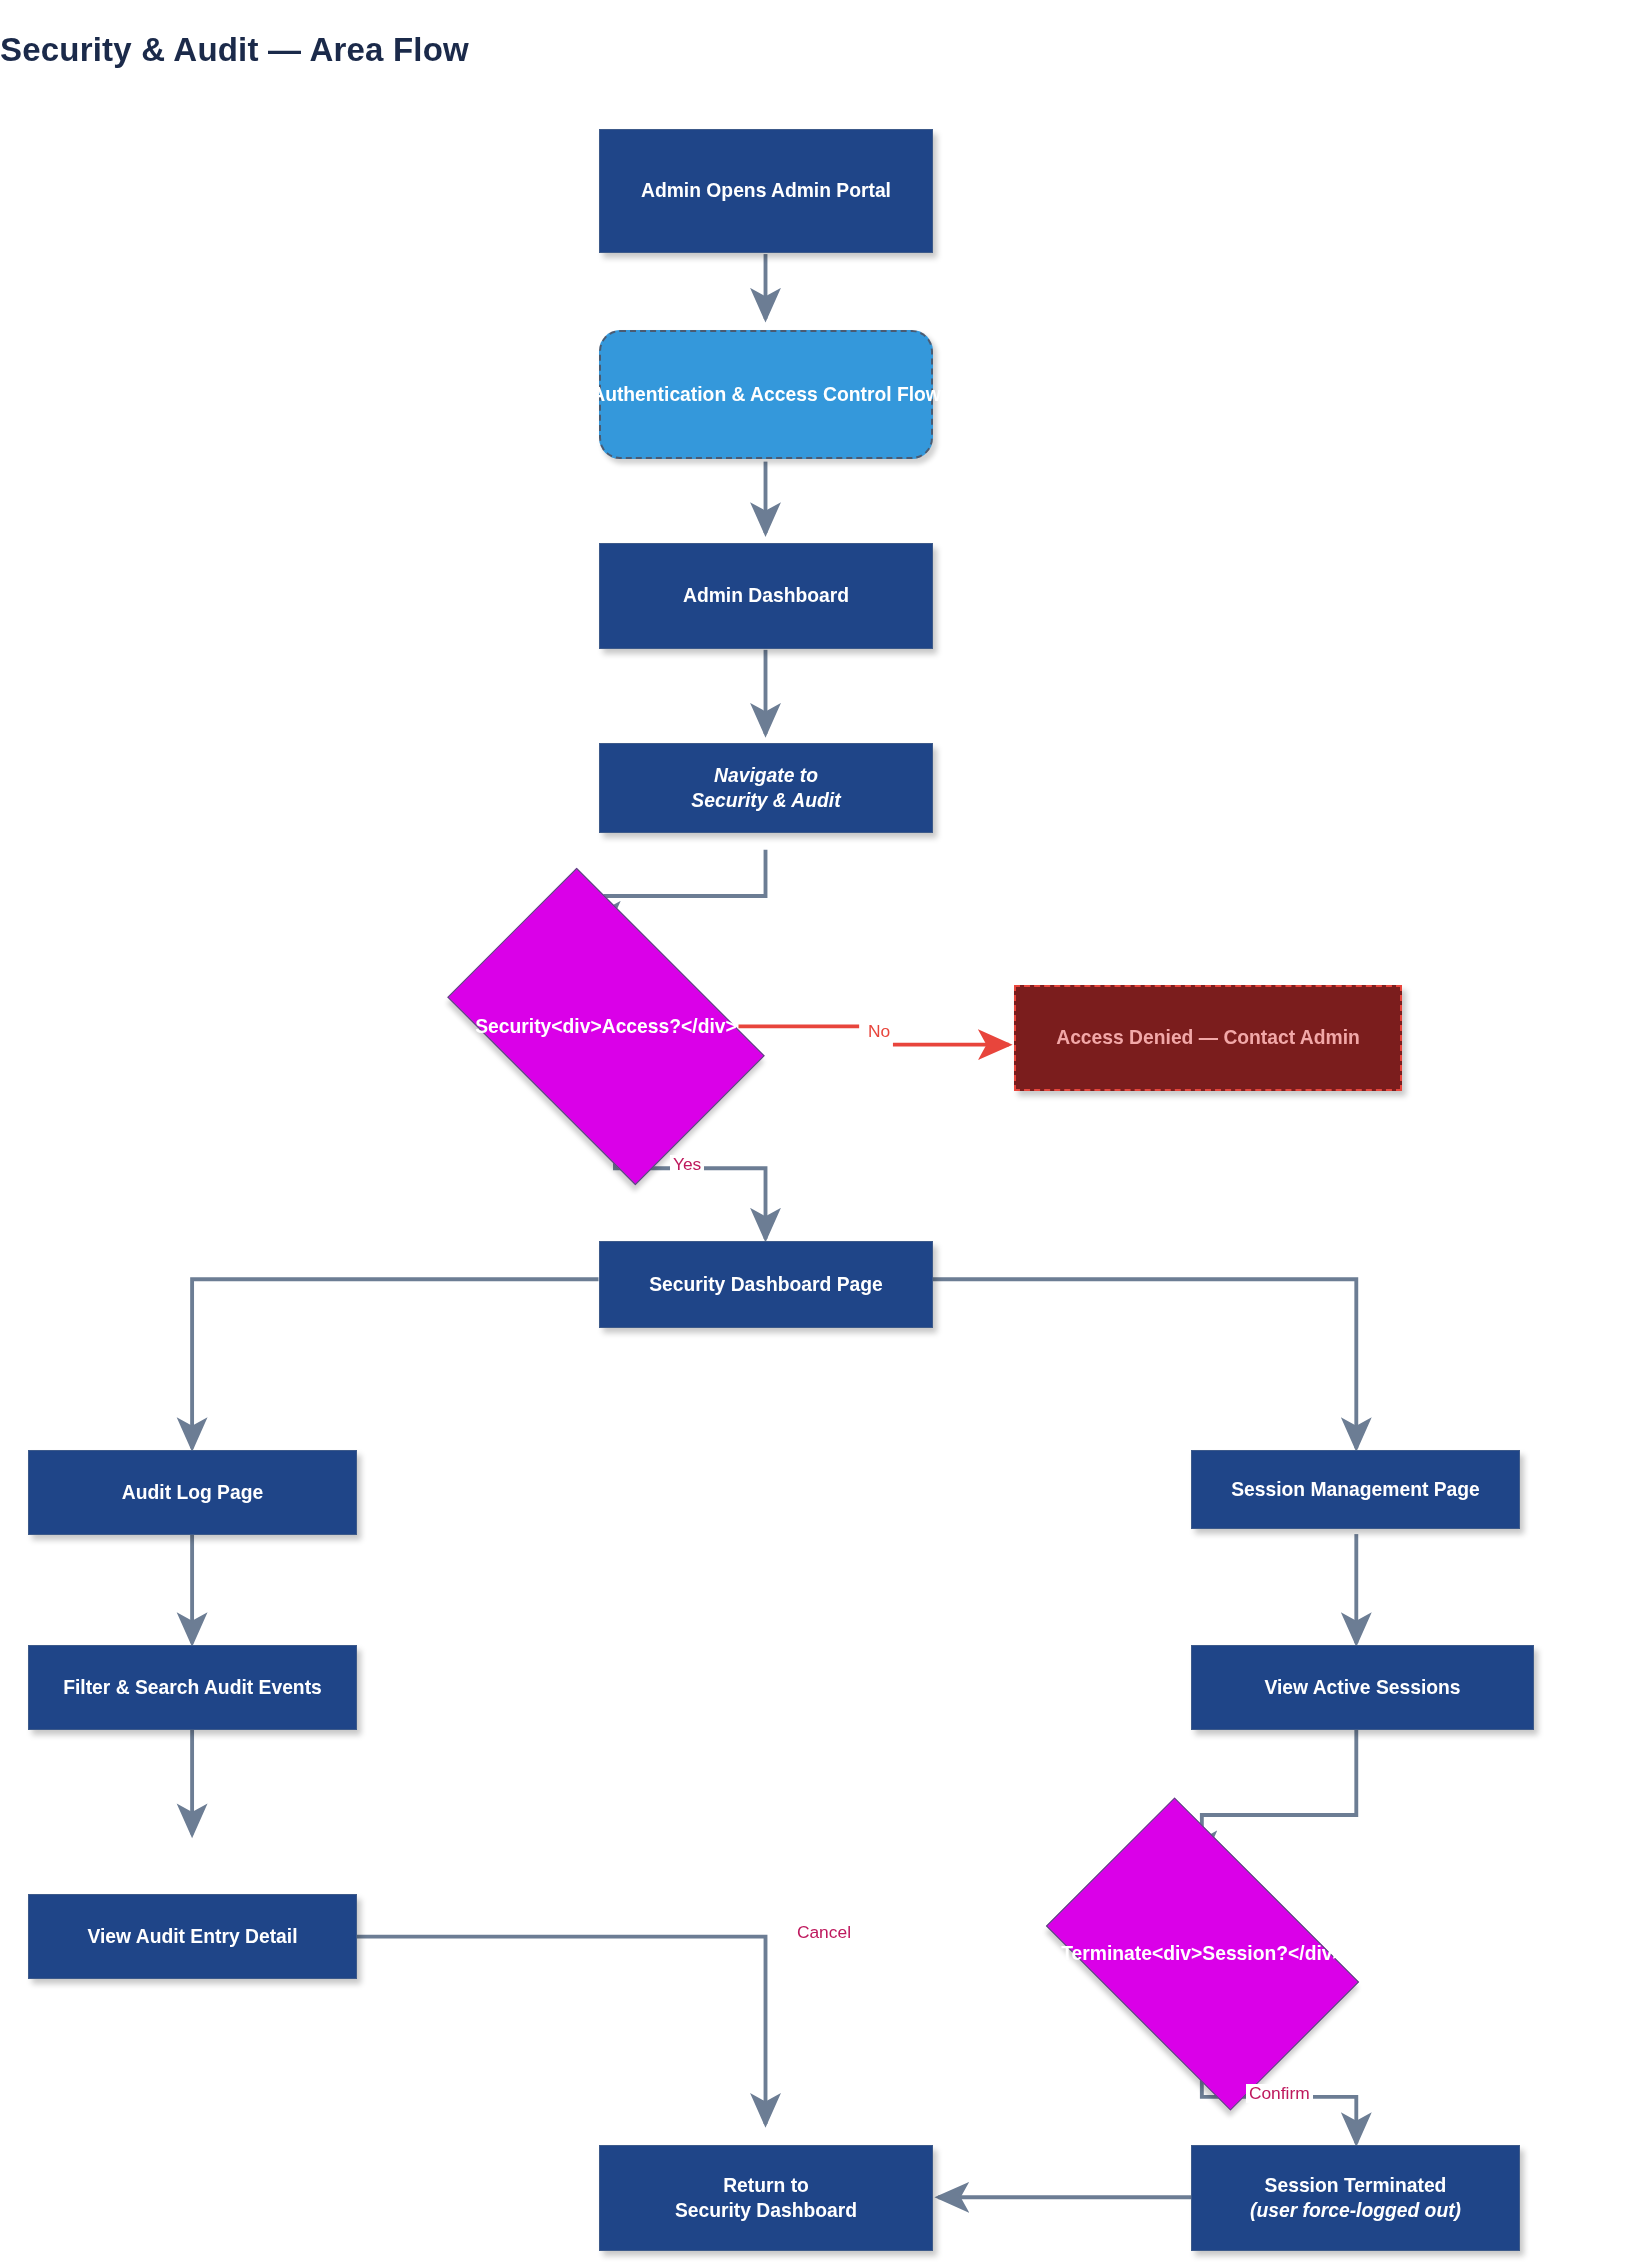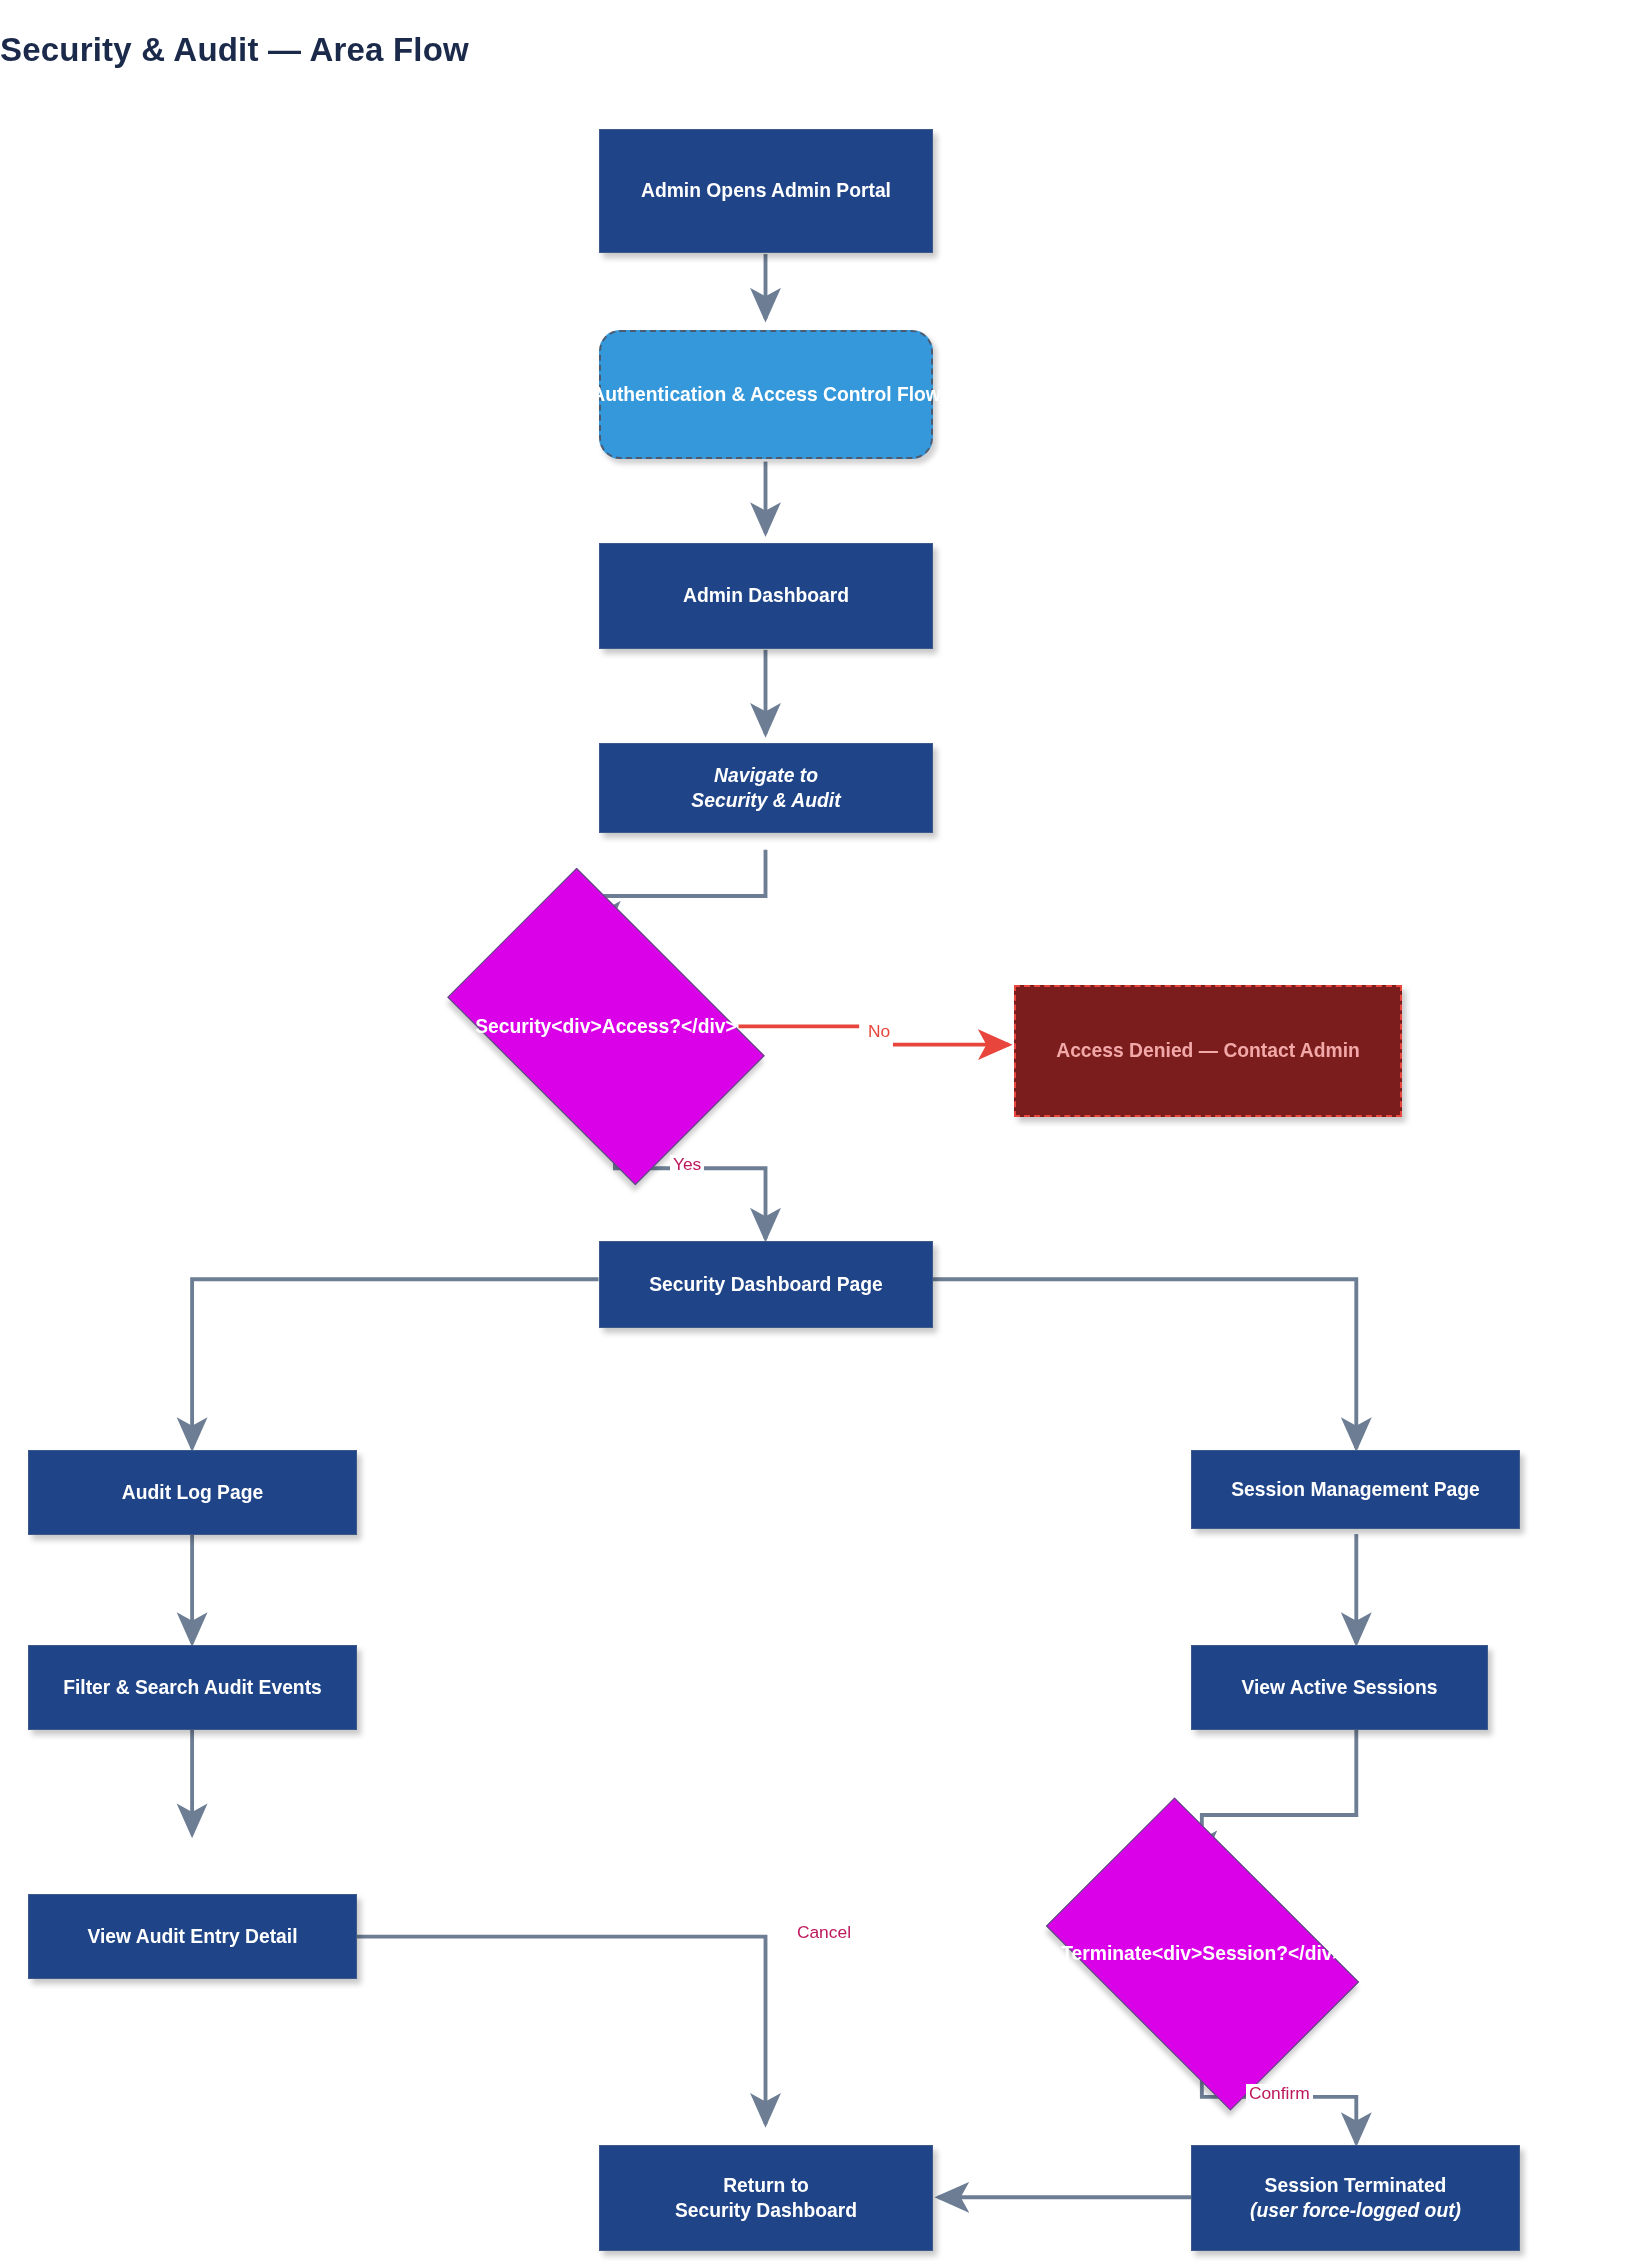--- a/index.html
+++ b/index.html
@@ -198,41 +198,41 @@
   <div class="node node-process" style="left:599px; top:743px; width:334px; height:90px; flex-direction:column;font-style:italic;">
     <span class="node-text">Navigate to</span>
     <span class="node-text">Security &amp; Audit</span>
   </div>
 
   <div class="node node-decision" style="left:473px; top:935px; width:266px; height:183px;">
     <div class="diamond-shape"></div>
     <span class="node-text">Security&lt;div&gt;Access?&lt;/div&gt;</span>
   </div>
 
-  <div class="node node-danger" style="left:1014px; top:985px; width:388px; height:132px;">
+  <div class="node node-danger" style="left:1014px; top:985px; width:388px; height:106px;">
     <span class="node-text">Access Denied — Contact Admin</span>
   </div>
 
   <div class="node node-process" style="left:28px; top:1450px; width:329px; height:85px;">
     <span class="node-text">Audit Log Page</span>
   </div>
 
   <div class="node node-process" style="left:599px; top:1241px; width:334px; height:87px;">
     <span class="node-text">Security Dashboard Page</span>
   </div>
 
   <div class="node node-process" style="left:1191px; top:1450px; width:329px; height:79px;">
     <span class="node-text">Session Management Page</span>
   </div>
 
   <div class="node node-process" style="left:28px; top:1645px; width:329px; height:85px;">
     <span class="node-text">Filter &amp; Search Audit Events</span>
   </div>
 
-  <div class="node node-process" style="left:1191px; top:1645px; width:297px; height:85px;">
+  <div class="node node-process" style="left:1191px; top:1645px; width:343px; height:85px;">
     <span class="node-text">View Active Sessions</span>
   </div>
 
   <div class="node node-process" style="left:28px; top:1894px; width:329px; height:85px;">
     <span class="node-text">View Audit Entry Detail</span>
   </div>
 
   <div class="node node-decision" style="left:1072px; top:1863px; width:261px; height:182px;">
     <div class="diamond-shape"></div>
     <span class="node-text">Terminate&lt;div&gt;Session?&lt;/div&gt;</span>

